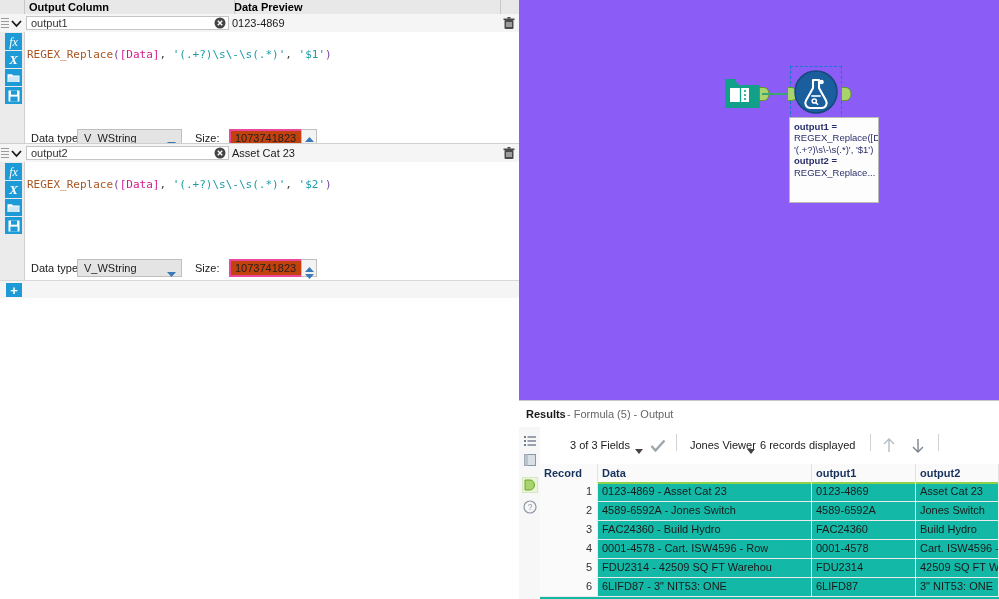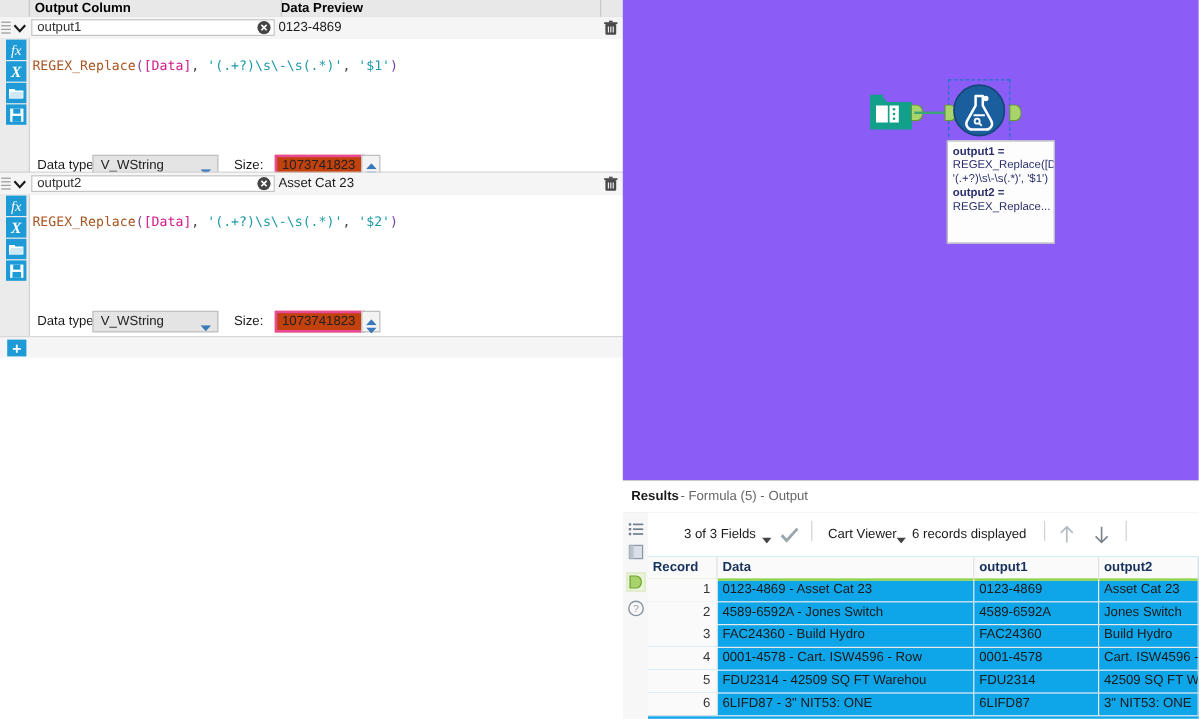--- a/index.html
+++ b/index.html
@@ -113,21 +113,21 @@
   .tb-div1{position:absolute;left:136px;top:7px;width:1px;height:17px;background:#d2d2d2;}
   .tb-cell{left:150px;cursor:pointer;}
   .tb-caret2{position:absolute;left:207px;top:17px;cursor:pointer;}
   .tb-recs{left:220px;}
   .tb-div2{position:absolute;left:330px;top:7px;width:1px;height:17px;background:#d2d2d2;}
   .tb-up{position:absolute;left:341px;top:10px;cursor:pointer;}
   .tb-dn{position:absolute;left:370px;top:10px;cursor:pointer;}
   .tb-div3{position:absolute;left:398px;top:7px;width:1px;height:17px;background:#d2d2d2;}
 
   
-  .grid{position:absolute;left:21px;top:63px;width:459px;height:136px;background:#0ea5e9;overflow:hidden;}
+  .grid{position:absolute;left:21px;top:63px;width:459px;height:136px;background:#14b8a6;overflow:hidden;}
   .grid-head{position:absolute;left:0;top:0;width:459px;height:18px;background:#fafafa;border-bottom:2px solid #8ed14b;}
   .grid-head .gh{position:absolute;top:0;height:18px;line-height:18px;font-size:11px;font-weight:bold;color:#16315c;
                  border-right:1px solid #e2e2e2;box-sizing:border-box;padding-left:4px;}
   .grid-row{position:absolute;left:0;width:459px;height:19px;border-bottom:1px solid #eaeaea;}
   .grid-row .gc{position:absolute;top:0;height:19px;line-height:19px;font-size:11px;color:#1a1a1a;
                 border-right:1px solid #eaeaea;box-sizing:border-box;padding-left:4px;overflow:hidden;white-space:nowrap;}
   .gc.c-rec{text-align:right;padding-right:5px;padding-left:0;color:#333;background:#fafafa;}
   .gh.c-rec{background:#fafafa;padding-left:4px;}
   .col0{left:0;width:58px;}
   .col1{left:58px;width:214px;}
@@ -426,21 +426,21 @@
         <svg width="8" height="5" viewBox="0 0 8 5">
             <path d="M0 0 L4 5 L8 0 Z" fill="#444"></path>
           </svg>
       </span>
       <span class="tb-check">
         <svg width="16" height="14" viewBox="0 0 16 14">
             <path d="M1.5 7 L5.5 11.5 L14.5 1.5" fill="none" stroke="#9aa5ad" stroke-width="2.4"></path>
           </svg>
       </span>
       <span class="tb-div1"></span>
-      <span class="tb-item tb-cell">Cart Viewer</span>
+      <span class="tb-item tb-cell">Jones Viewer</span>
       <span class="tb-caret2">
         <svg width="8" height="5" viewBox="0 0 8 5">
             <path d="M0 0 L4 5 L8 0 Z" fill="#444"></path>
           </svg>
       </span>
       <span class="tb-item tb-recs">6 records displayed</span>
       <span class="tb-div2"></span>
       <span class="tb-up">
         <svg width="16" height="17" viewBox="0 0 16 17">
             <path d="M8 15 V2 M3 7 L8 2 L13 7" fill="none" stroke="#b4bcc3" stroke-width="1.4"></path>

